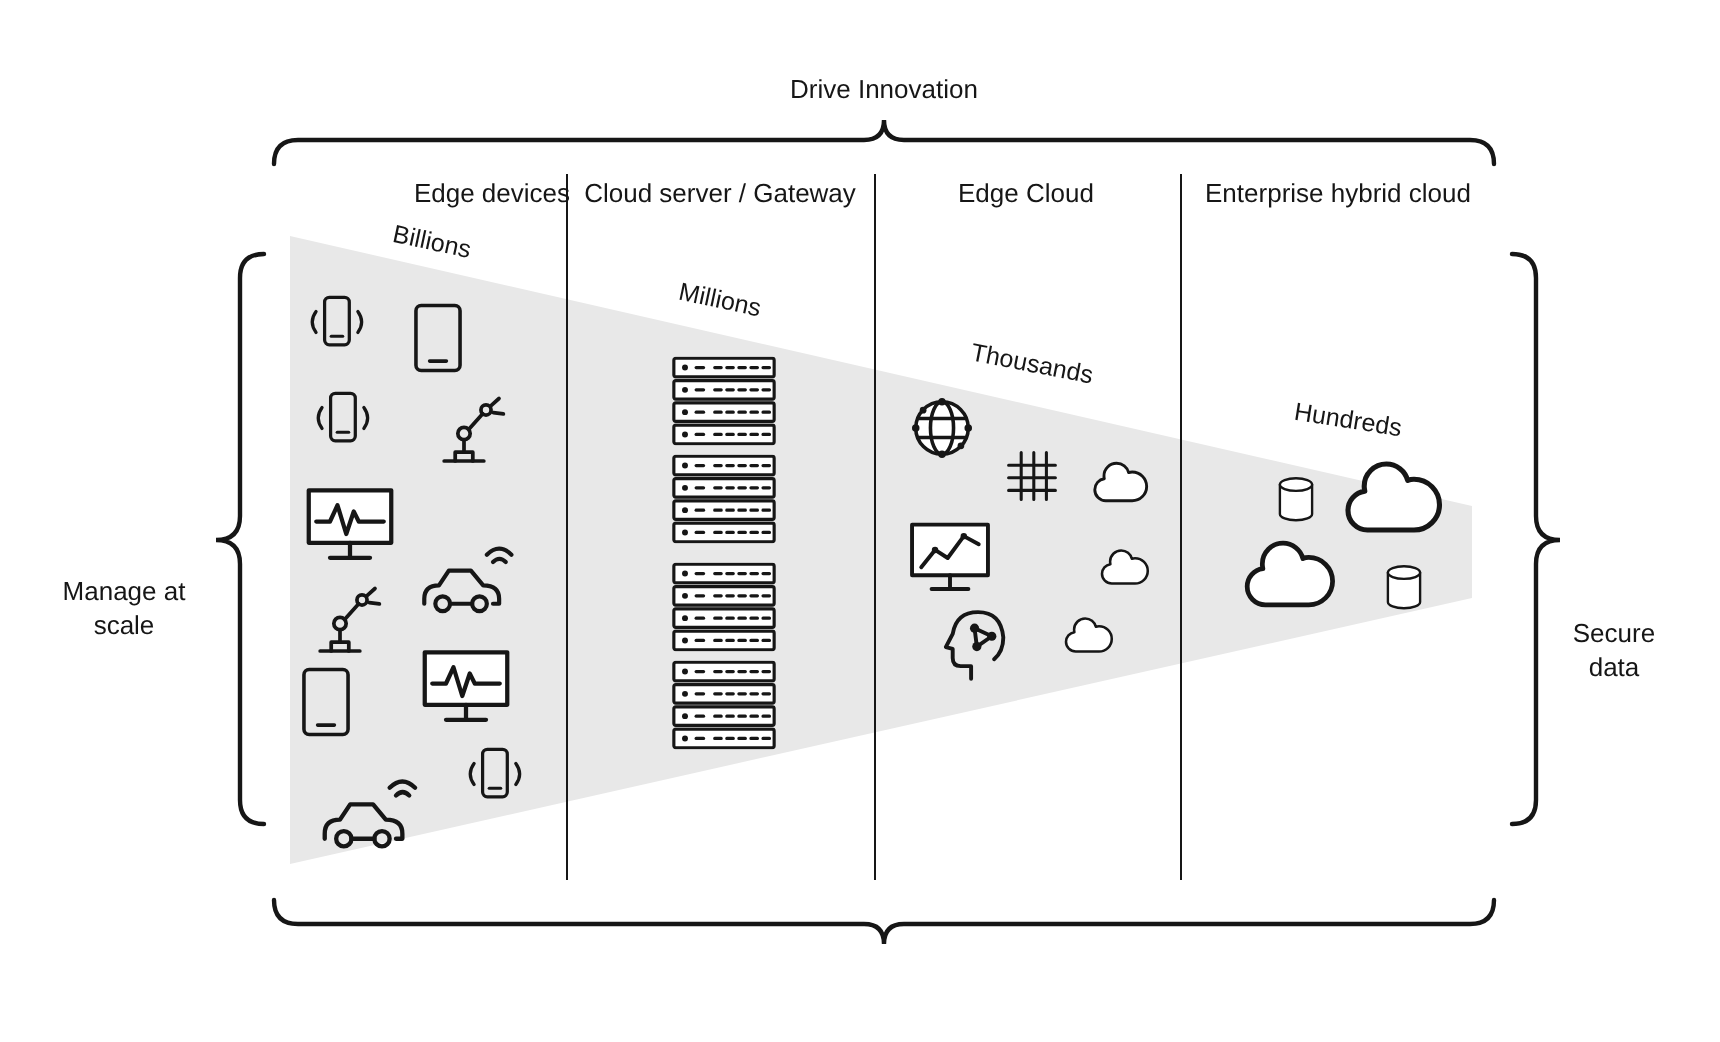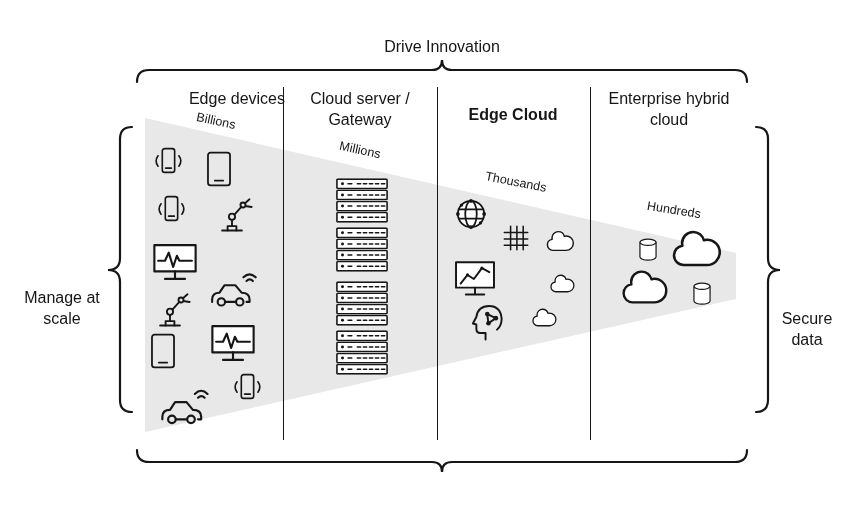--- a/index.html
+++ b/index.html
@@ -1,19 +1,19 @@
 <!DOCTYPE html>
 <html><head>
 <meta charset="utf-8">
 <style>
   html,body{margin:0;padding:0;background:#fff;}
   body{font-family:"Liberation Sans","DejaVu Sans",sans-serif;color:#161616;}
   .stage{position:relative;width:860px;height:521px;background:#fff;overflow:hidden;}
   .layer{position:absolute;left:0;top:0;width:860px;height:521px;}
-  .label{position:absolute;font-size:16px;line-height:1.3;text-align:center;color:#161616;}
+  .label{position:absolute;font-size:13px;line-height:1.3;text-align:center;color:#161616;}
   .scale-label{position:absolute;font-size:12.5px;text-align:center;color:#161616;transform-origin:50% 50%;}
   .rot12{transform:rotate(12deg);}
   .rot11{transform:rotate(11deg);}
   .rot9{transform:rotate(9deg);}
   .brace{fill:none;stroke:#161616;stroke-width:2.2;stroke-linecap:round;}
   .divider{stroke:#161616;stroke-width:1;}
   .icon-use{stroke:#161616;stroke-width:1.7;fill:none;stroke-linecap:round;stroke-linejoin:round;}
   .dot{fill:#161616;stroke:none;}
   .fill-white{fill:#ffffff;}
 </style>
@@ -147,21 +147,21 @@
         <use href="#sym-cloud" x="668" y="226" width="60" height="45" class="icon-use"></use>
         <use href="#sym-cloud" x="618" y="266" width="56" height="42" class="icon-use"></use>
         <use href="#sym-database" x="688" y="280" width="28" height="28" class="icon-use"></use>
       </g>
   </svg>
 
   <div class="label" style="left:342px;top:37px;width:200px;">Drive Innovation</div>
 
   <div class="label" style="left:135px;top:89px;width:150px;text-align:right;">Edge devices</div>
   <div class="label" style="left:285px;top:89px;width:150px;">Cloud server / Gateway</div>
-  <div class="label" style="left:438px;top:105px;width:150px;font-weight:bold;">Edge Cloud</div>
+  <div class="label" style="left:438px;top:89px;width:150px;">Edge Cloud</div>
   <div class="label" style="left:591px;top:89px;width:156px;">Enterprise hybrid cloud</div>
 
   <div class="scale-label rot12" style="left:170px;top:114px;width:92px;">Billions</div>
   <div class="scale-label rot12" style="left:314px;top:143px;width:92px;">Millions</div>
   <div class="scale-label rot11" style="left:466px;top:175px;width:100px;">Thousands</div>
   <div class="scale-label rot9" style="left:628px;top:203px;width:92px;">Hundreds</div>
 
   <div class="label" style="left:24px;top:252px;width:76px;margin-top:36px;">Manage at scale</div>
   <div class="label" style="left:776px;top:264px;width:62px;margin-top:45px;">Secure data</div>
 

